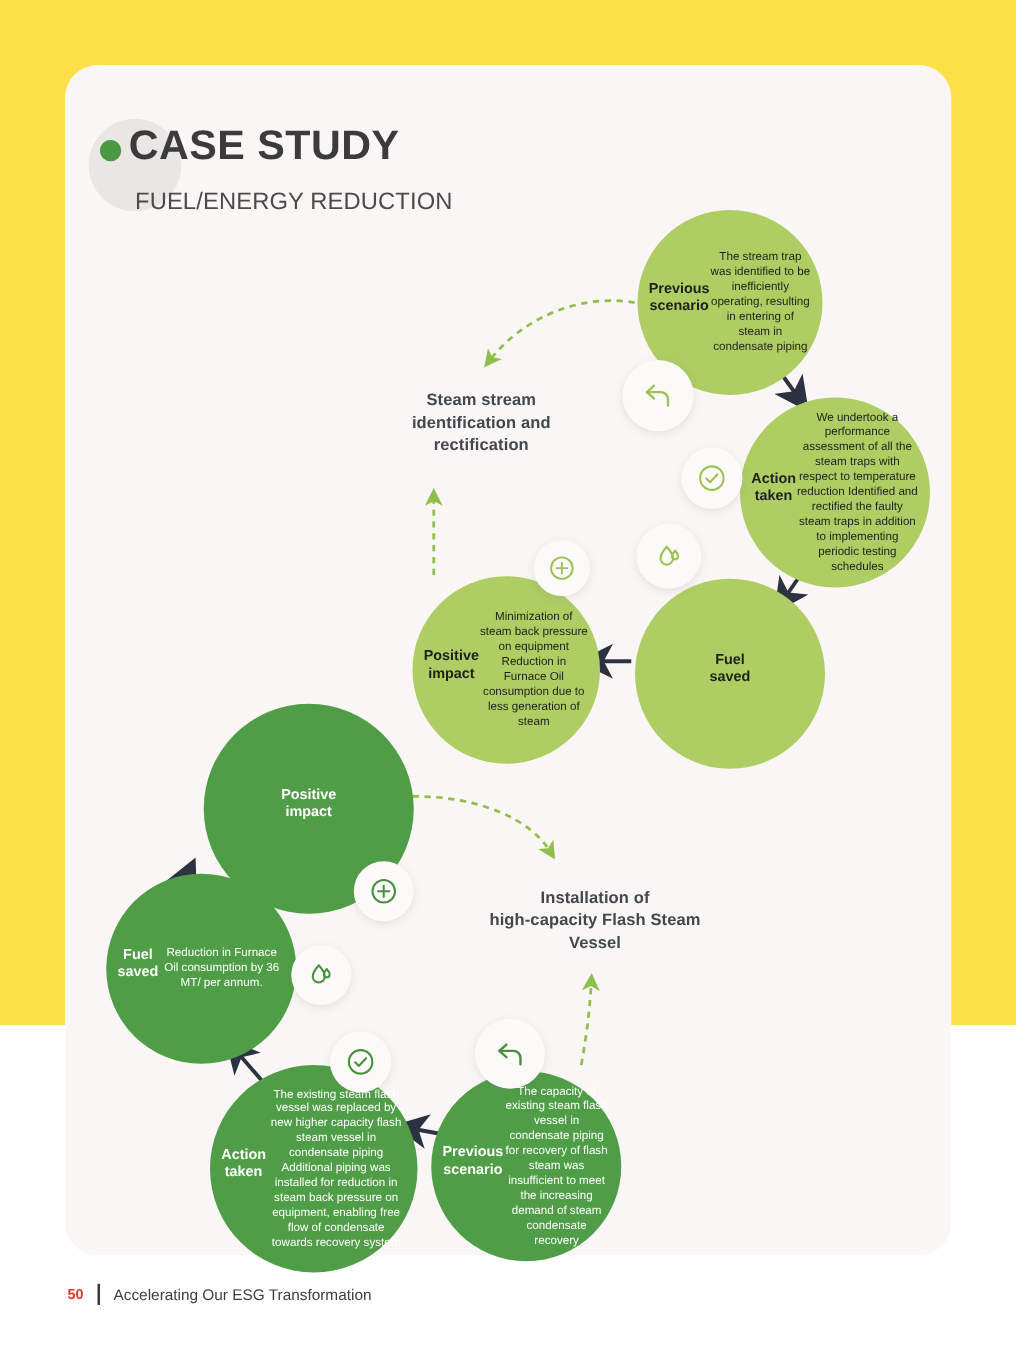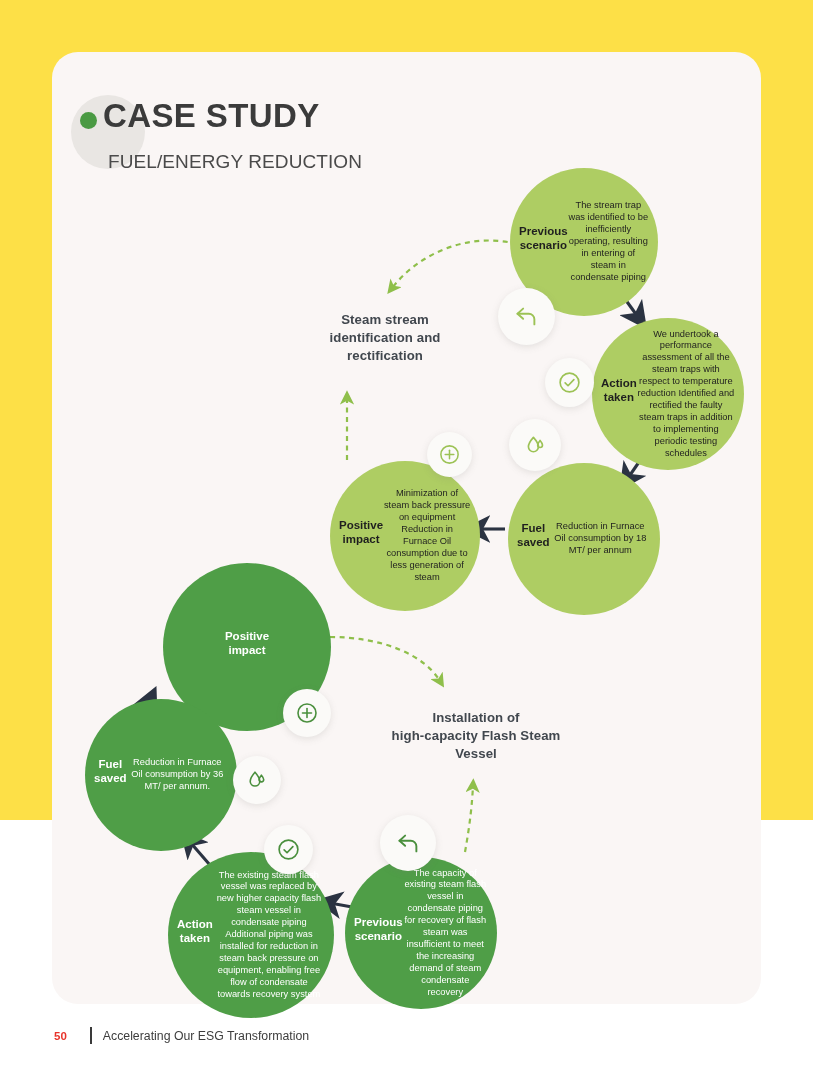--- a/index.html
+++ b/index.html
@@ -71,21 +71,21 @@
   
   .plabel {
     position: absolute; text-align: center;
     font-size: 13.2px; font-weight: bold; color: #41474e;
     line-height: 1.38; letter-spacing: .1px;
   }
   
   #arrows { position: absolute; left: 0; top: 0; width: 813px; height: 1080px; pointer-events: none; }
   
   #footer { position: absolute; left: 54px; top: 1027px; display: flex; align-items: center; }
-  #pgnum { font-size: 11.5px; font-weight: bold; color: #e8342b; margin-right: 23px; }
+  #pgnum { font-size: 11.5px; font-weight: bold; color: #e8342b; margin-right: 11px; }
   #fbar { width: 2px; height: 17px; background: #3a3a3a; margin-right: 11px; }
   #ftext { font-size: 12.3px; color: #3d3d3d; }
 </style>
 </head>
 <body>
 
 <div id="page">
   <div id="card"></div>
 
   <div id="headerBlock">
@@ -142,21 +142,20 @@
       <div>taken</div>
     </div>
     <div class="bdy">We undertook a performance assessment of all the steam traps with respect to temperature reduction Identified and rectified the faulty steam traps in addition to implementing periodic testing schedules</div>
   </div>
 
   <div class="circ light" style="left:508px; top:463px; width:152px; height:152px;">
     <div class="ttl">
       <div>Fuel</div>
       <div>saved</div>
     </div>
-    <div class="bdy">Reduction in Furnace Oil consumption by 18 MT/ per annum</div>
   </div>
 
   <div class="circ light" style="left:330px; top:461px; width:150px; height:150px;">
     <div class="ttl">
       <div>Positive</div>
       <div>impact</div>
     </div>
     <div class="bdy">Minimization of steam back pressure on equipment Reduction in Furnace Oil consumption due to less generation of steam</div>
   </div>
 

